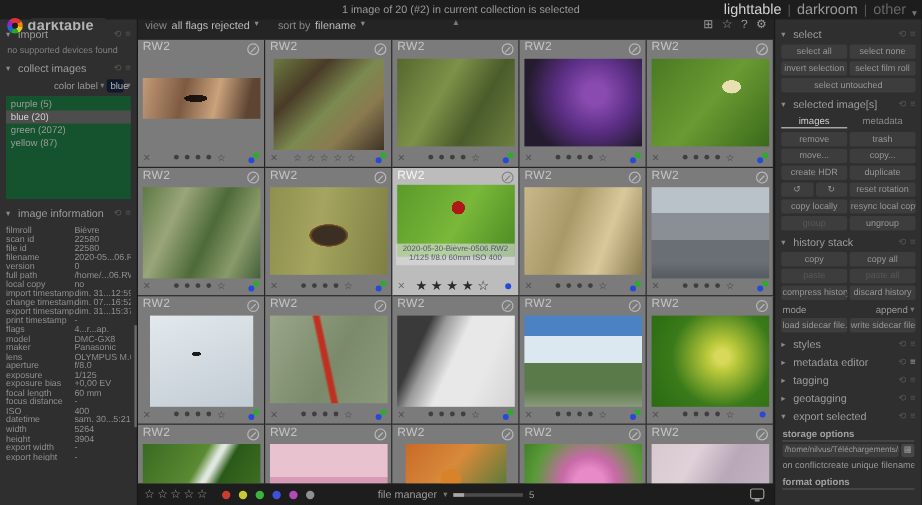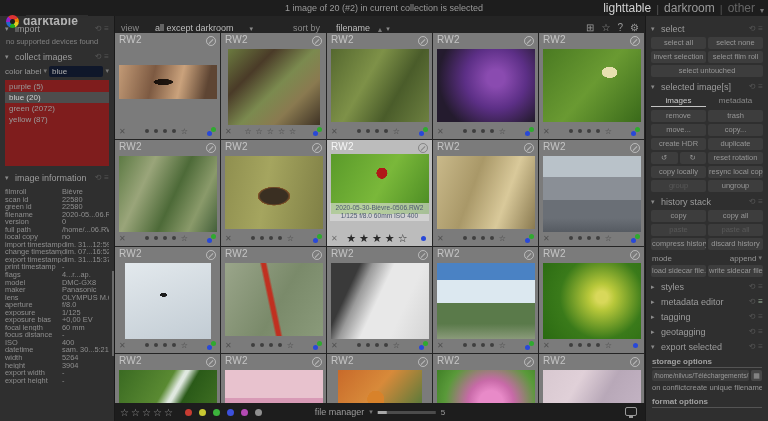--- a/index.html
+++ b/index.html
@@ -37,25 +37,25 @@
   .btn { background:#3d3d3d; border:0; border-radius:2px; color:#979797; font-size:7.5px;
          font-family:"Liberation Sans", sans-serif; height:12px; line-height:12px; padding:0 1px;
          white-space:nowrap; overflow:hidden; text-align:center; }
   .btn.disabled { color:#585858; }
   .btn-grid { display:grid; grid-template-columns:1fr 1fr; gap:2px; padding:1px 5px 2px; }
   .span2 { grid-column:span 2; }
   .note { color:#808080; font-size:7.5px; padding:1px 6px 3px; }
 
   
   .rule-row { display:flex; align-items:center; gap:2px; padding:1px 5px; height:14px; }
-  .rule-field { color:#979797; font-size:8px; white-space:nowrap; }
+  .rule-field { color:#979797; font-size:8px; white-space:nowrap;margin-left:40px; }
   .rule-caret { color:#777; font-size:7px; }
   .rule-input { flex:1; background:#0f172a; border-radius:2px; height:11px; line-height:11px;
                 color:#b2b2b2; font-size:8px; padding:0 3px; min-width:0; }
-  .collect-list { background:#7f1d1d; margin:2px 5px 4px; height:86px; padding-top:1px; }
+  .collect-list { background:#14532d; margin:2px 5px 4px; height:86px; padding-top:1px; }
   .collect-item { height:11px; line-height:11px; font-size:8px; color:#9a9a9a; padding:0 4px;
                   white-space:nowrap; overflow:hidden; }
   .collect-item.sel { background:#4d4d4d; color:#cfcfcf; }
 
   
   .info-rows { padding:3px 5px 0; }
   .info-row { display:flex; font-size:7.4px; line-height:7.55px; color:#8f8f8f; }
   .info-label { width:57px; flex:0 0 57px; white-space:nowrap; overflow:hidden; }
   .info-value { flex:1; white-space:nowrap; overflow:hidden; }
   .left-scrollbar { position:absolute; right:0; top:255px; width:2px; height:85px; background:#6a6a6a; }
@@ -74,21 +74,21 @@
             font-size:7.6px; color:#979797; white-space:nowrap; }
   .kv-val { display:flex; gap:2px; align-items:center; overflow:hidden; }
   .path-row { display:flex; gap:2px; margin:1px 6px; }
   .path-box { flex:1; background:#3d3d3d; border-radius:2px; height:11px; line-height:11px;
               font-size:6.8px; color:#9a9a9a; padding:0 2px; white-space:nowrap; overflow:hidden; }
   .path-icon { width:11px; height:11px; background:#474747; border-radius:2px; color:#9a9a9a;
                font-size:7px; text-align:center; line-height:11px; }
 
   
   .center { width:530px; display:flex; flex-direction:column; background:#242424; }
-  .viewrow { height:17px; flex:0 0 17px; display:flex; align-items:flex-end; padding:0 6px; gap:16px;
+  .viewrow { height:17px; flex:0 0 17px; display:flex; align-items:flex-start; padding:0 6px; gap:4px;
              font-size:9px; position:relative; }
   .vr-label { color:#8a8a8a; }
   .vr-value { color:#bdbdbd; }
   .vr-caret { color:#8a8a8a; font-size:7px; }
   .vr-collapse { position:absolute; left:50%; transform:translateX(-50%); color:#787878; font-size:7px; }
   .vr-icons { margin-left:auto; display:flex; gap:7px; color:#9a9a9a; font-size:10px; align-items:center; }
   .vr-icons span { line-height:10px; }
 
   .grid { flex:1; display:grid; grid-template-columns:repeat(5,106px); grid-auto-rows:107px;
           overflow:hidden; align-content:start; }
@@ -224,21 +224,21 @@
       <div class="info-rows" id="info-rows">
           <div class="info-row">
             <span class="info-label">filmroll</span>
             <span class="info-value">Bièvre</span>
           </div>
           <div class="info-row">
             <span class="info-label">scan id</span>
             <span class="info-value">22580</span>
           </div>
           <div class="info-row">
-            <span class="info-label">green id</span>
+            <span class="info-label">file id</span>
             <span class="info-value">22580</span>
           </div>
           <div class="info-row">
             <span class="info-label">filename</span>
             <span class="info-value">2020-05...06.RW2</span>
           </div>
           <div class="info-row">
             <span class="info-label">version</span>
             <span class="info-value">0</span>
           </div>
@@ -326,21 +326,21 @@
             <span class="info-label">export height</span>
             <span class="info-value">-</span>
           </div>
         </div>
       <div class="left-scrollbar"></div>
     </div>
 
     <div class="center">
       <div class="viewrow">
         <span class="vr-label">view</span>
-        <span class="vr-value">all except darkroom</span>
+        <span class="vr-value">all flags rejected</span>
         <span class="vr-caret">▾</span>
         <span style="width:8px"></span>
         <span class="vr-label">sort by</span>
         <span class="vr-value">filename</span>
         <span class="vr-caret">▾</span>
         <span class="vr-collapse">▲</span>
         <span class="vr-icons">
           <span>⊞</span>
           <span>☆</span>
           <span>?</span>

